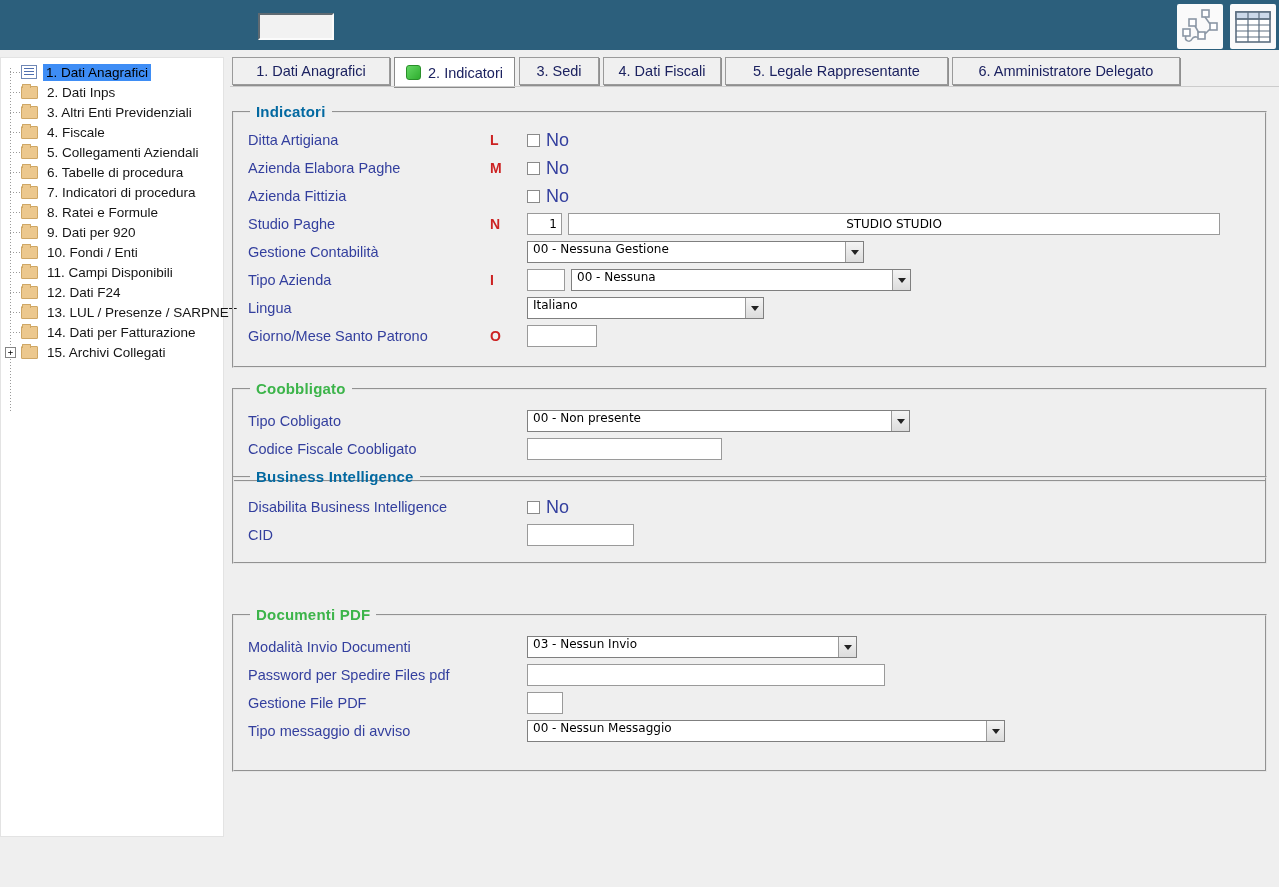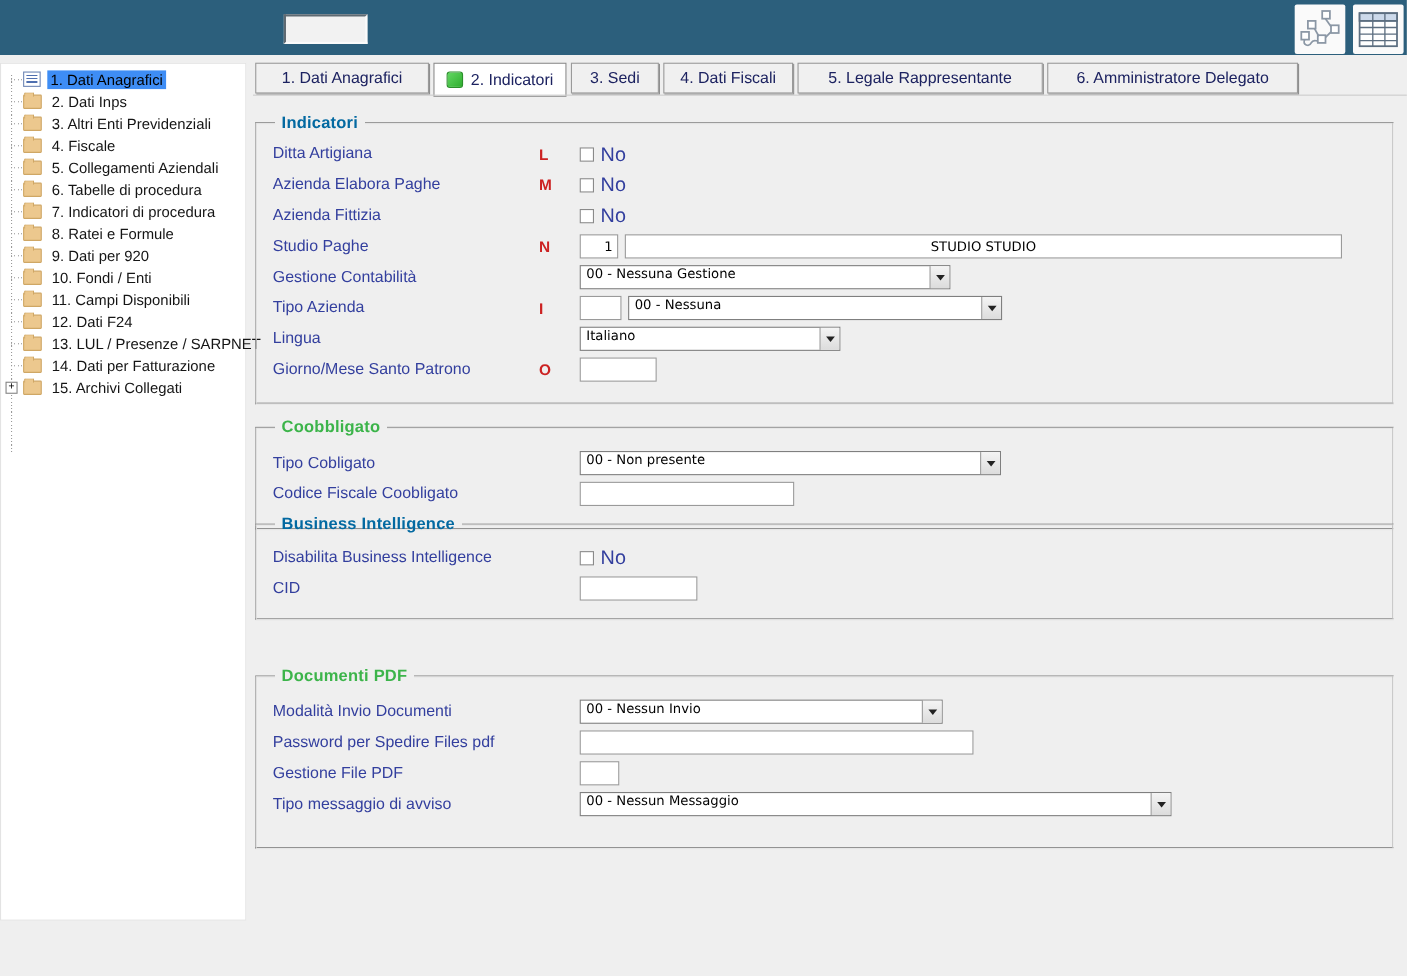--- a/index.html
+++ b/index.html
@@ -410,21 +410,21 @@
   </fieldset>
 
   <fieldset class="fs-pdf">
     <legend class="green">Documenti PDF</legend>
 
     <div class="frow" style="margin-top:4px">
       <span class="flabel">Modalità Invio Documenti</span>
       <span class="fletter"></span>
       <span class="fctrl">
         <span class="select" style="width:330px">
-          <span class="sval">00 - Nessun Invio</span>
+          <span class="sval">03 - Nessun Invio</span>
           <span class="sbtn"></span>
         </span>
       </span>
     </div>
 
     <div class="frow">
       <span class="flabel">Password per Spedire Files pdf</span>
       <span class="fletter"></span>
       <span class="fctrl">
         <input class="tbox" style="width: 358px;" value="">
@@ -436,21 +436,21 @@
       <span class="fletter"></span>
       <span class="fctrl">
         <input class="tbox" style="width: 36px;" value="">
       </span>
     </div>
 
     <div class="frow">
       <span class="flabel">Tipo messaggio di avviso</span>
       <span class="fletter"></span>
       <span class="fctrl">
-        <span class="select" style="width:538px">
+        <span class="select" style="width:478px">
           <span class="sval">00 - Nessun Messaggio</span>
           <span class="sbtn"></span>
         </span>
       </span>
     </div>
   </fieldset>
 
 </div>
 
 </body></html>

